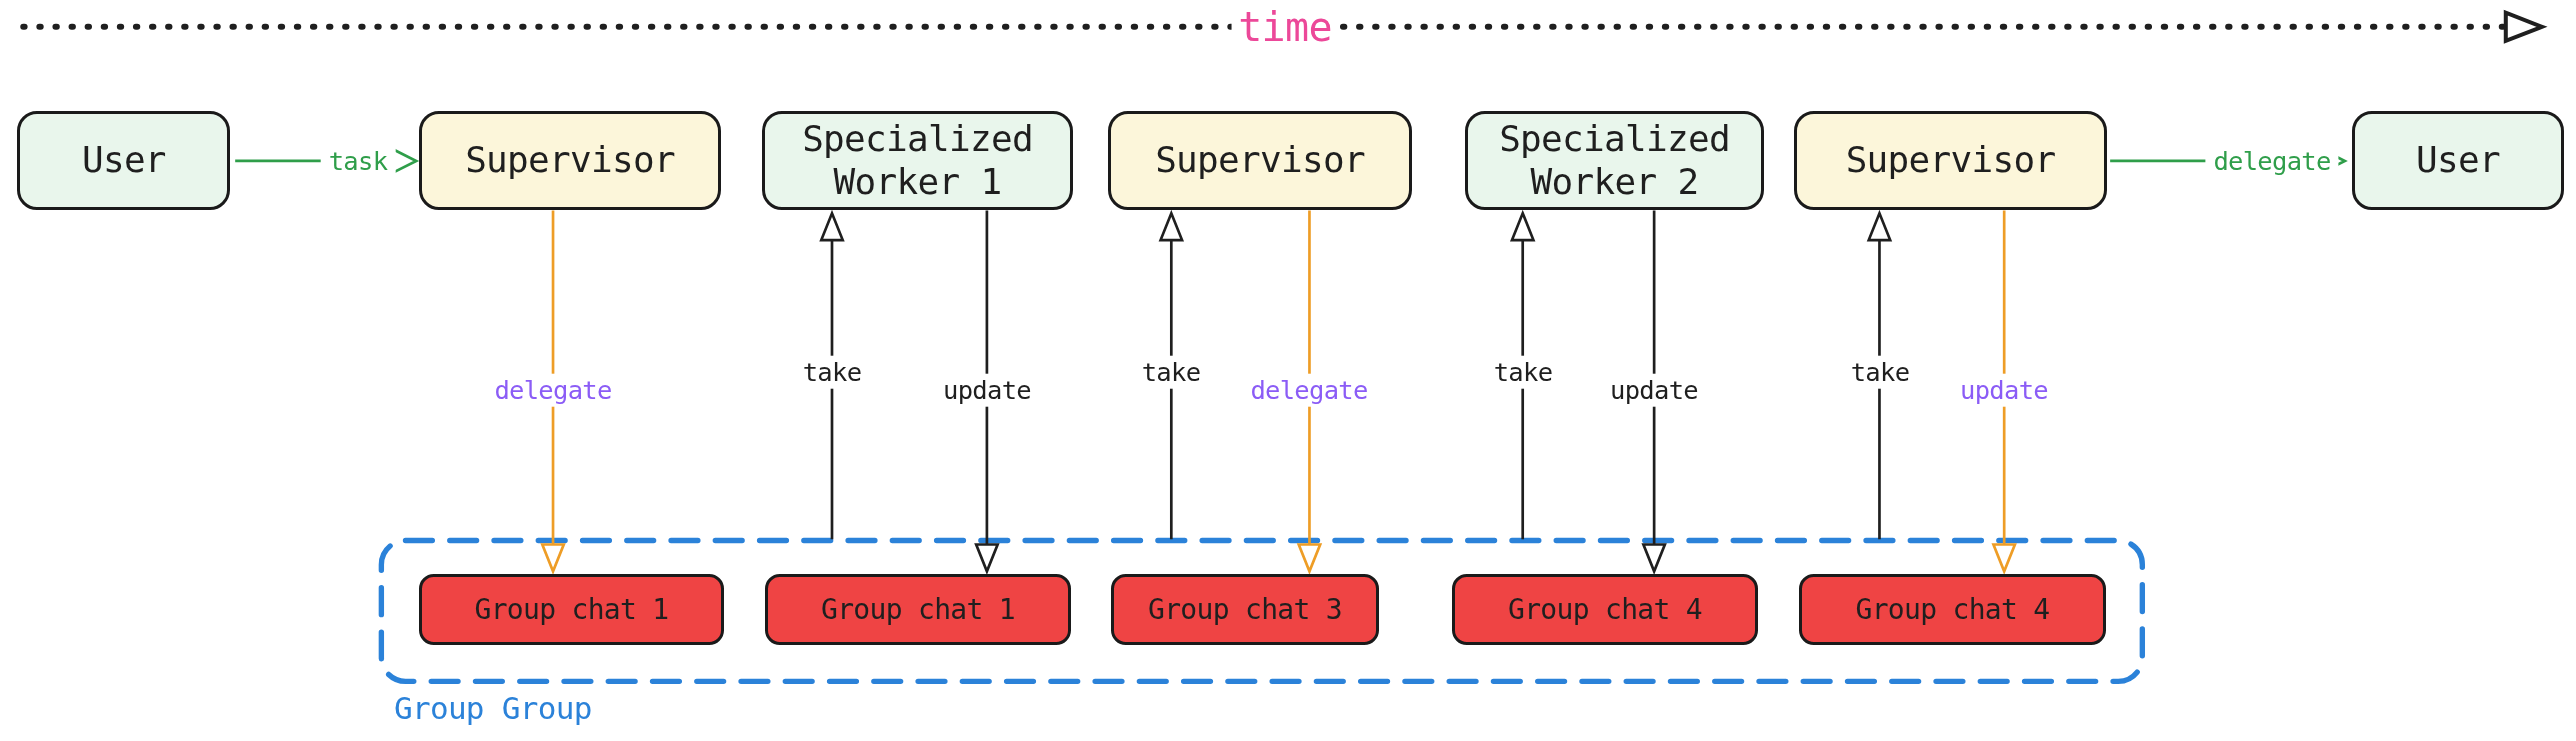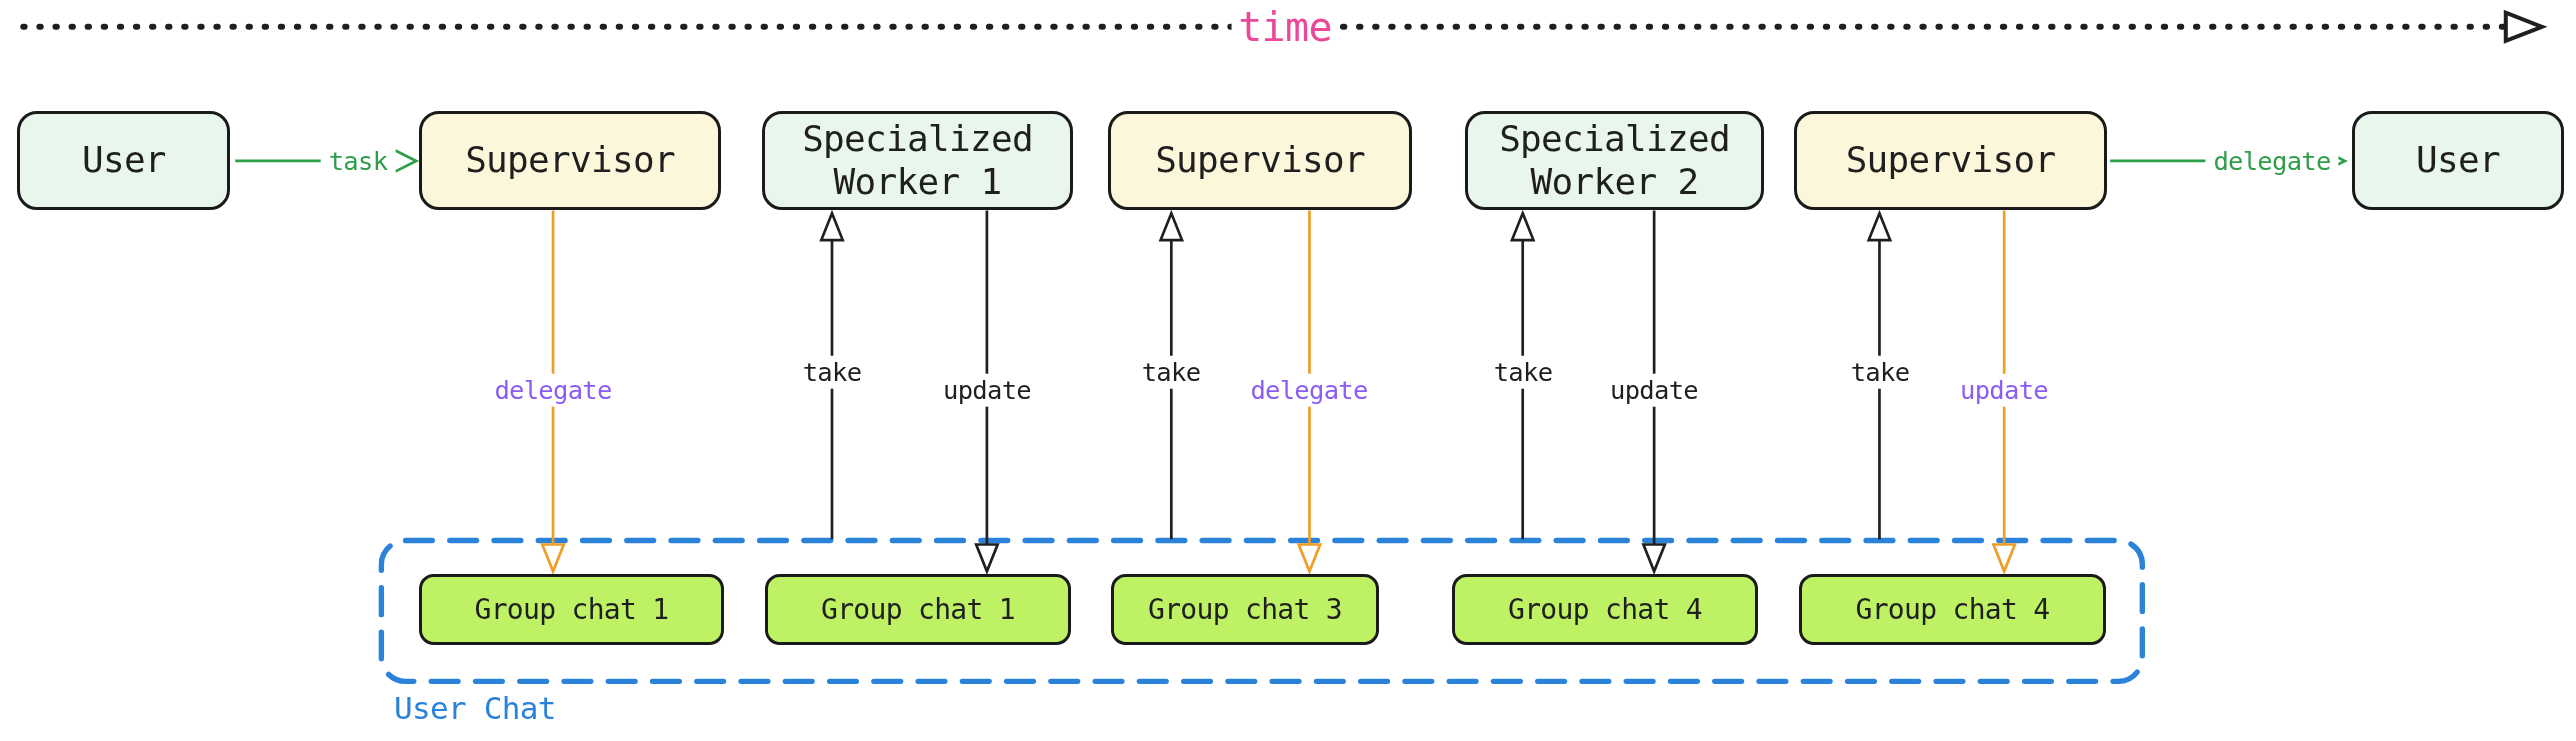--- a/index.html
+++ b/index.html
@@ -12,21 +12,21 @@
     position:absolute;top:111px;height:99px;z-index:2;
     border:3.4px solid #1a1a1a;border-radius:20px;
     display:flex;align-items:center;justify-content:center;
     font-size:36px;line-height:1.18;text-align:center;white-space:pre-line;
     box-sizing:border-box;letter-spacing:-0.7px;
   }
   .node.green{background:#e9f6ec;}
   .node.yellow{background:#fcf6da;text-align:right;}
   .gc-node{
     position:absolute;top:574px;height:71px;z-index:2;
-    border:3.4px solid #1a1a1a;border-radius:14.8px;background:#bef264;
+    border:3.4px solid #1a1a1a;border-radius:14.8px;background:#ef4444;
     display:flex;align-items:center;justify-content:center;
     font-size:28px;box-sizing:border-box;letter-spacing:-0.7px;
   }
   .edge-label{
     position:absolute;z-index:3;transform:translate(-50%,-50%);
     background:#ffffff;padding:1.3px 8px;font-size:25.5px;letter-spacing:-0.7px;white-space:nowrap;
   }
   .edge-label.green{color:#2f9e4a;margin-left:43px;}
   .edge-label.orange{color:#8b5cf6;}
   .edge-label.black{color:#1f1f1f;}
@@ -109,16 +109,16 @@
   <div class="edge-label black" style="left:1654px;top:390px;">update</div>
   <div class="edge-label black" style="left:1880px;top:372px;">take</div>
   <div class="edge-label orange" style="left:2004px;top:390px;">update</div>
 
   <div class="gc-node" style="left:419px;width:305px;">Group chat 1</div>
   <div class="gc-node" style="left:765px;width:306px;">Group chat 1</div>
   <div class="gc-node" style="left:1111px;width:268px;">Group chat 3</div>
   <div class="gc-node" style="left:1452px;width:306px;">Group chat 4</div>
   <div class="gc-node" style="left:1799px;width:307px;">Group chat 4</div>
 
-  <div class="group-chat-label">User Chat</div>
+  <div class="group-chat-label">Group Group</div>
 
 </div>
 
 
 </body></html>

